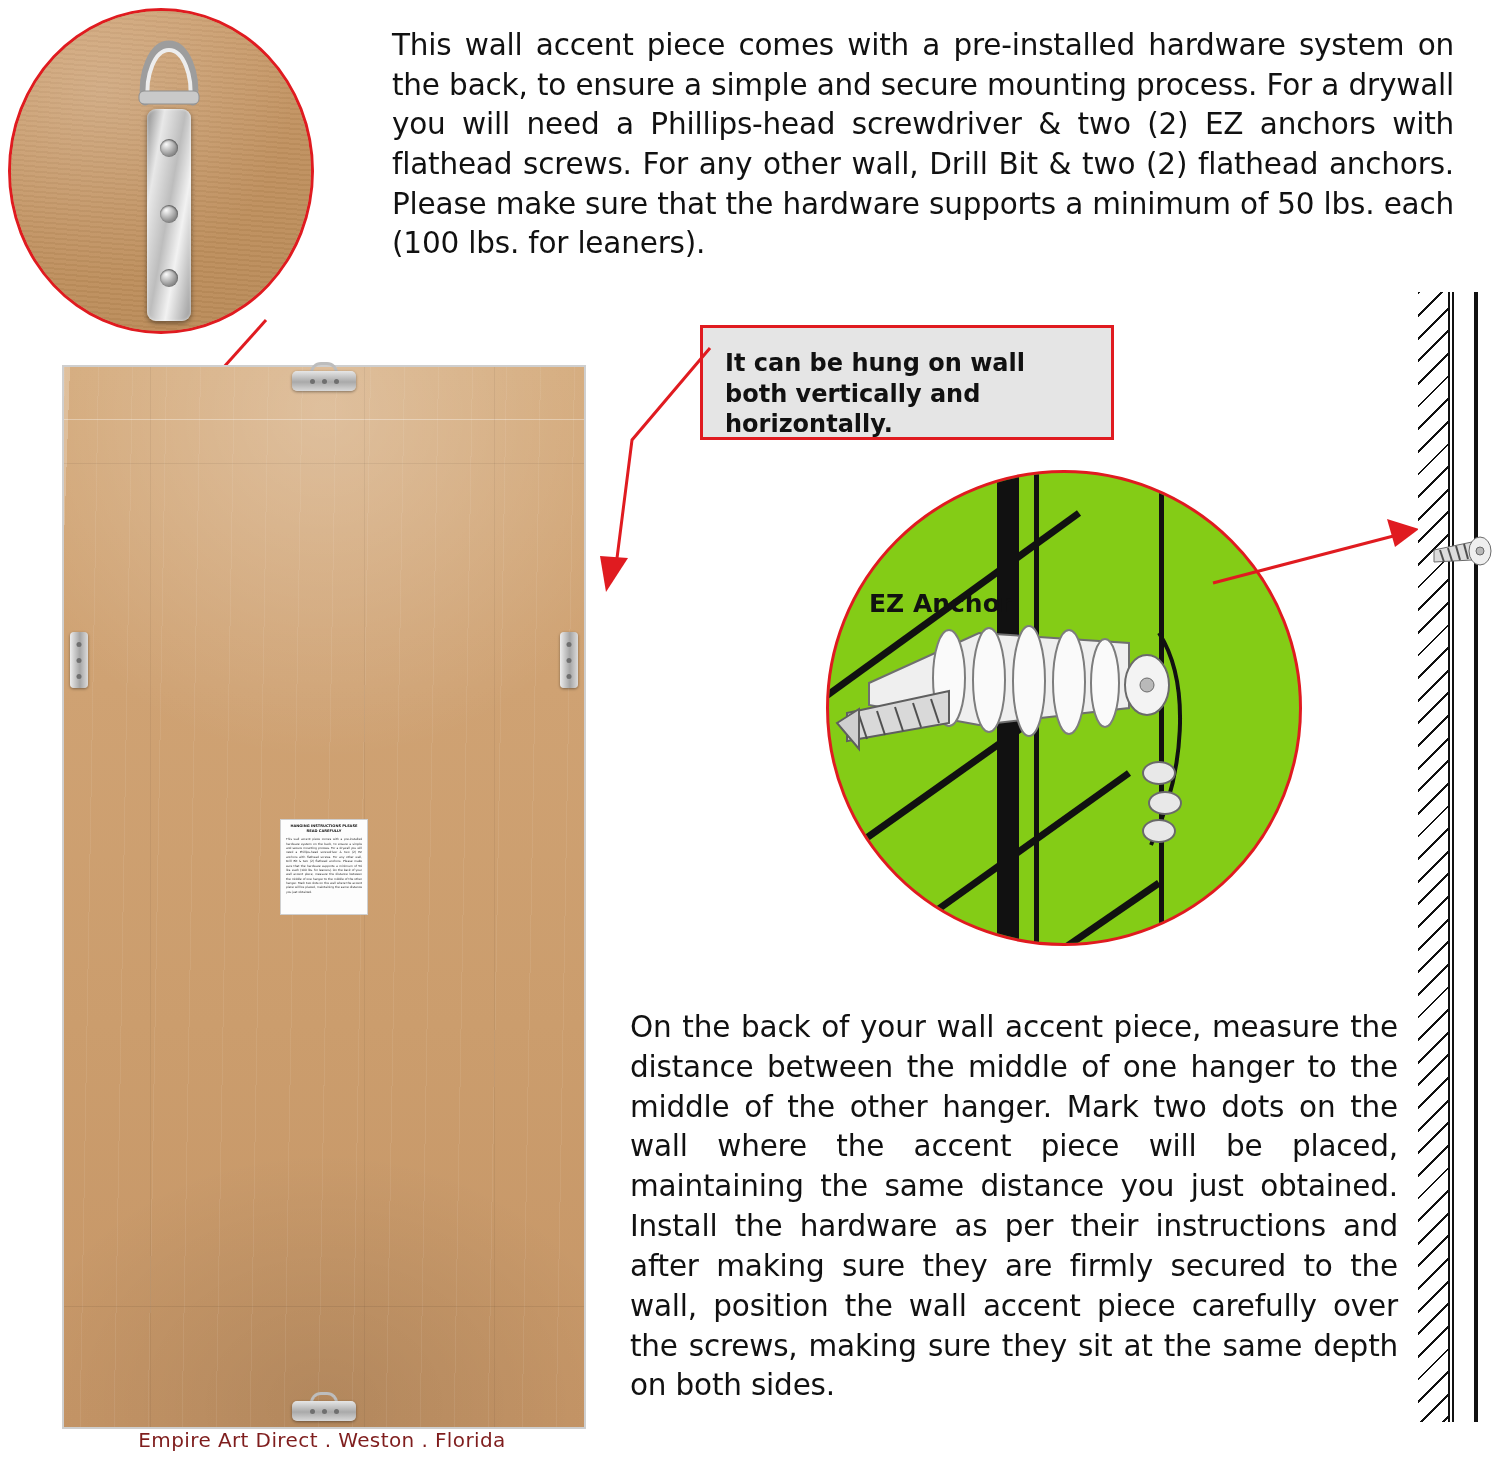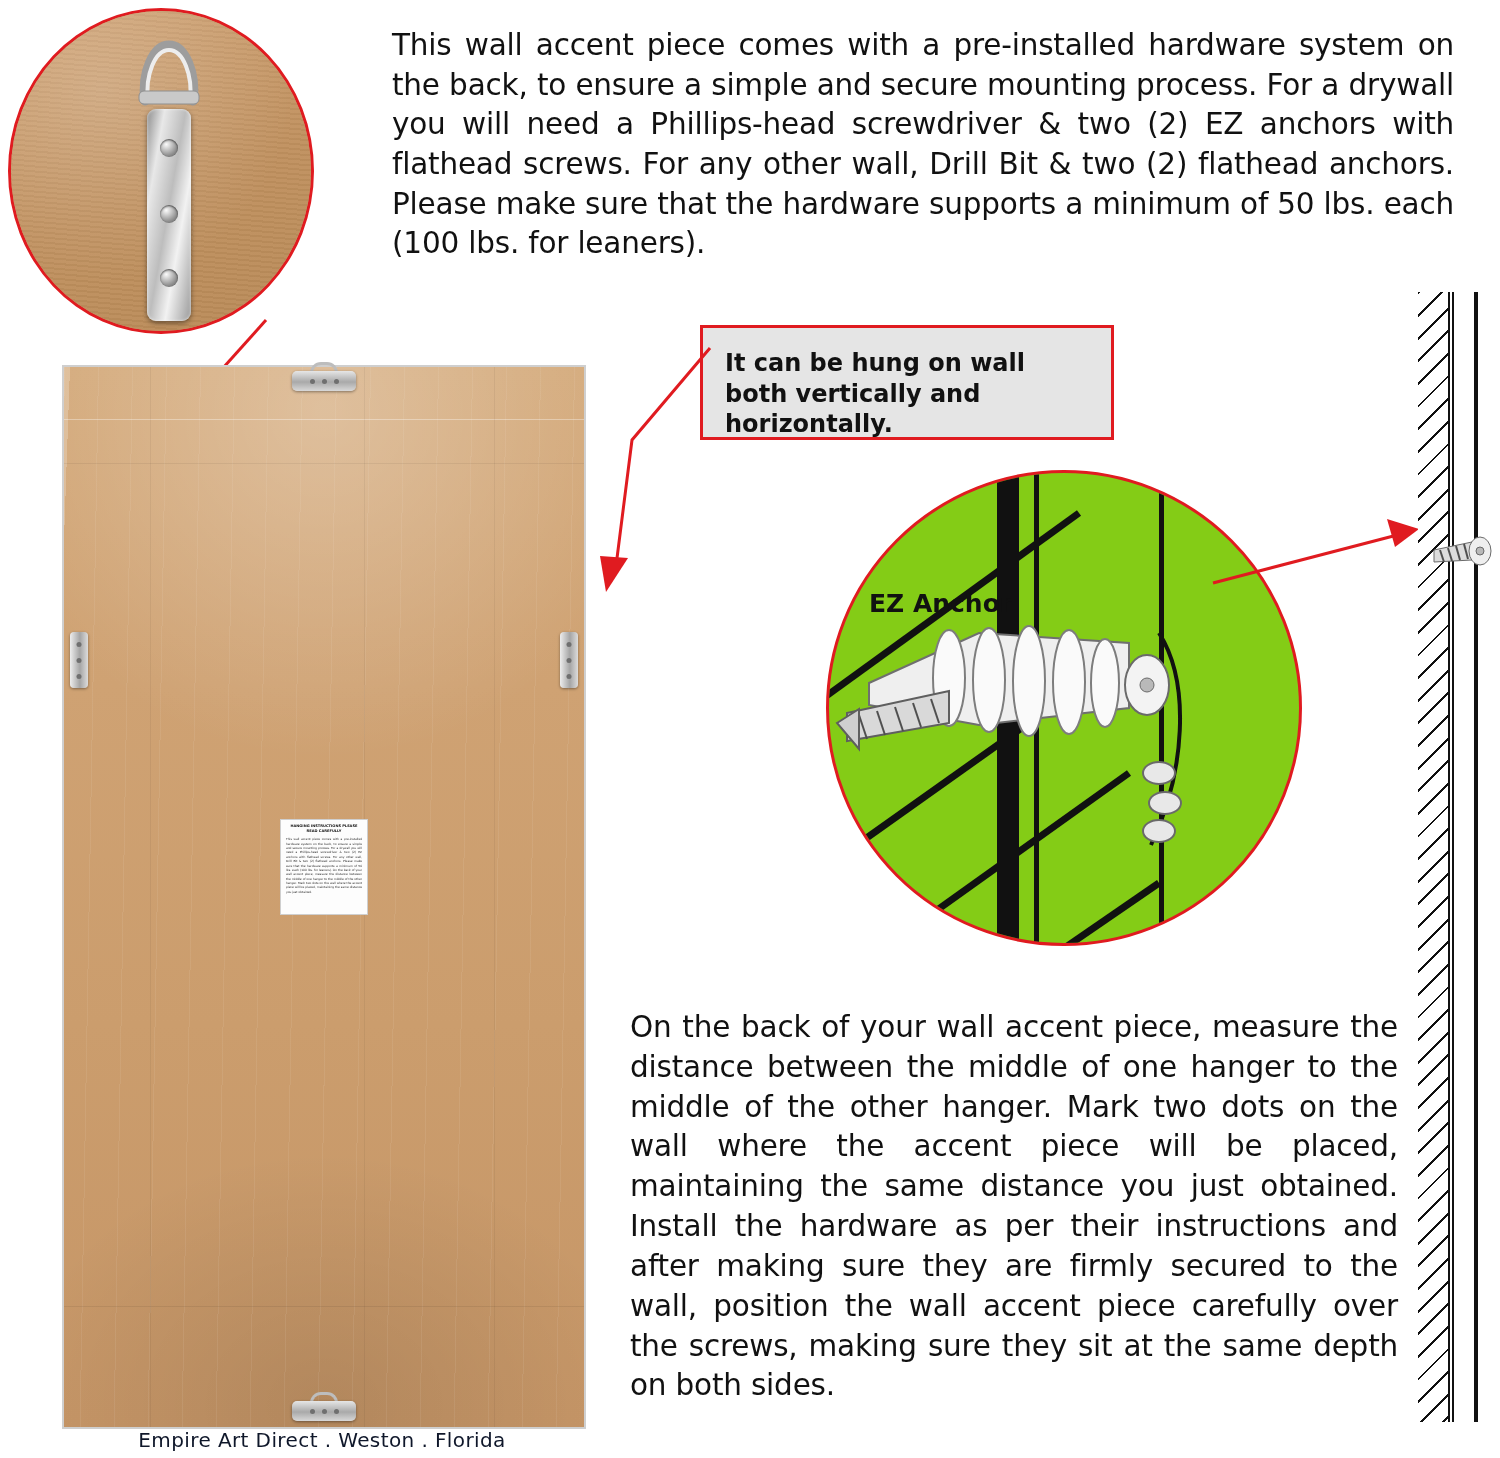--- a/index.html
+++ b/index.html
@@ -77,21 +77,21 @@
   .hs-left{left:6px;top:265px;}
   .hs-right{right:6px;top:265px;}
 
   .label-sticker{position:absolute;left:50%;transform:translateX(-50%);top:452px;
       width:88px;height:96px;background:#fdfdfd;border:1px solid #cfcfcf;
       padding:4px 5px;box-sizing:border-box;overflow:hidden;}
   .label-sticker .lt{font-size:3.6px;font-weight:bold;text-align:center;line-height:1.45;}
   .label-sticker .lb{margin-top:3px;font-size:2.9px;line-height:1.5;text-align:justify;color:#222;}
 
   .credit{position:absolute;left:62px;top:1428px;width:520px;text-align:center;
-      font-size:20px;letter-spacing:.4px;font-family:"DejaVu Sans", sans-serif;color:#0f172a;}
+      font-size:20px;letter-spacing:.4px;font-family:"DejaVu Sans", sans-serif;color:#7f1d1d;}
 
   
   .callout{position:absolute;left:700px;top:325px;width:414px;height:115px;
       border:3px solid #e01b20;background:#e5e5e5;box-sizing:border-box;
       padding:20px 22px;font-size:24px;font-weight:bold;line-height:1.28;}
   .callout-arrow{position:absolute;left:560px;top:330px;width:200px;height:280px;}
 
   
   .anchor-circle{position:absolute;left:826px;top:470px;width:470px;height:470px;
       border:3px solid #e01b20;border-radius:50%;overflow:hidden;background:#84cc16;}

